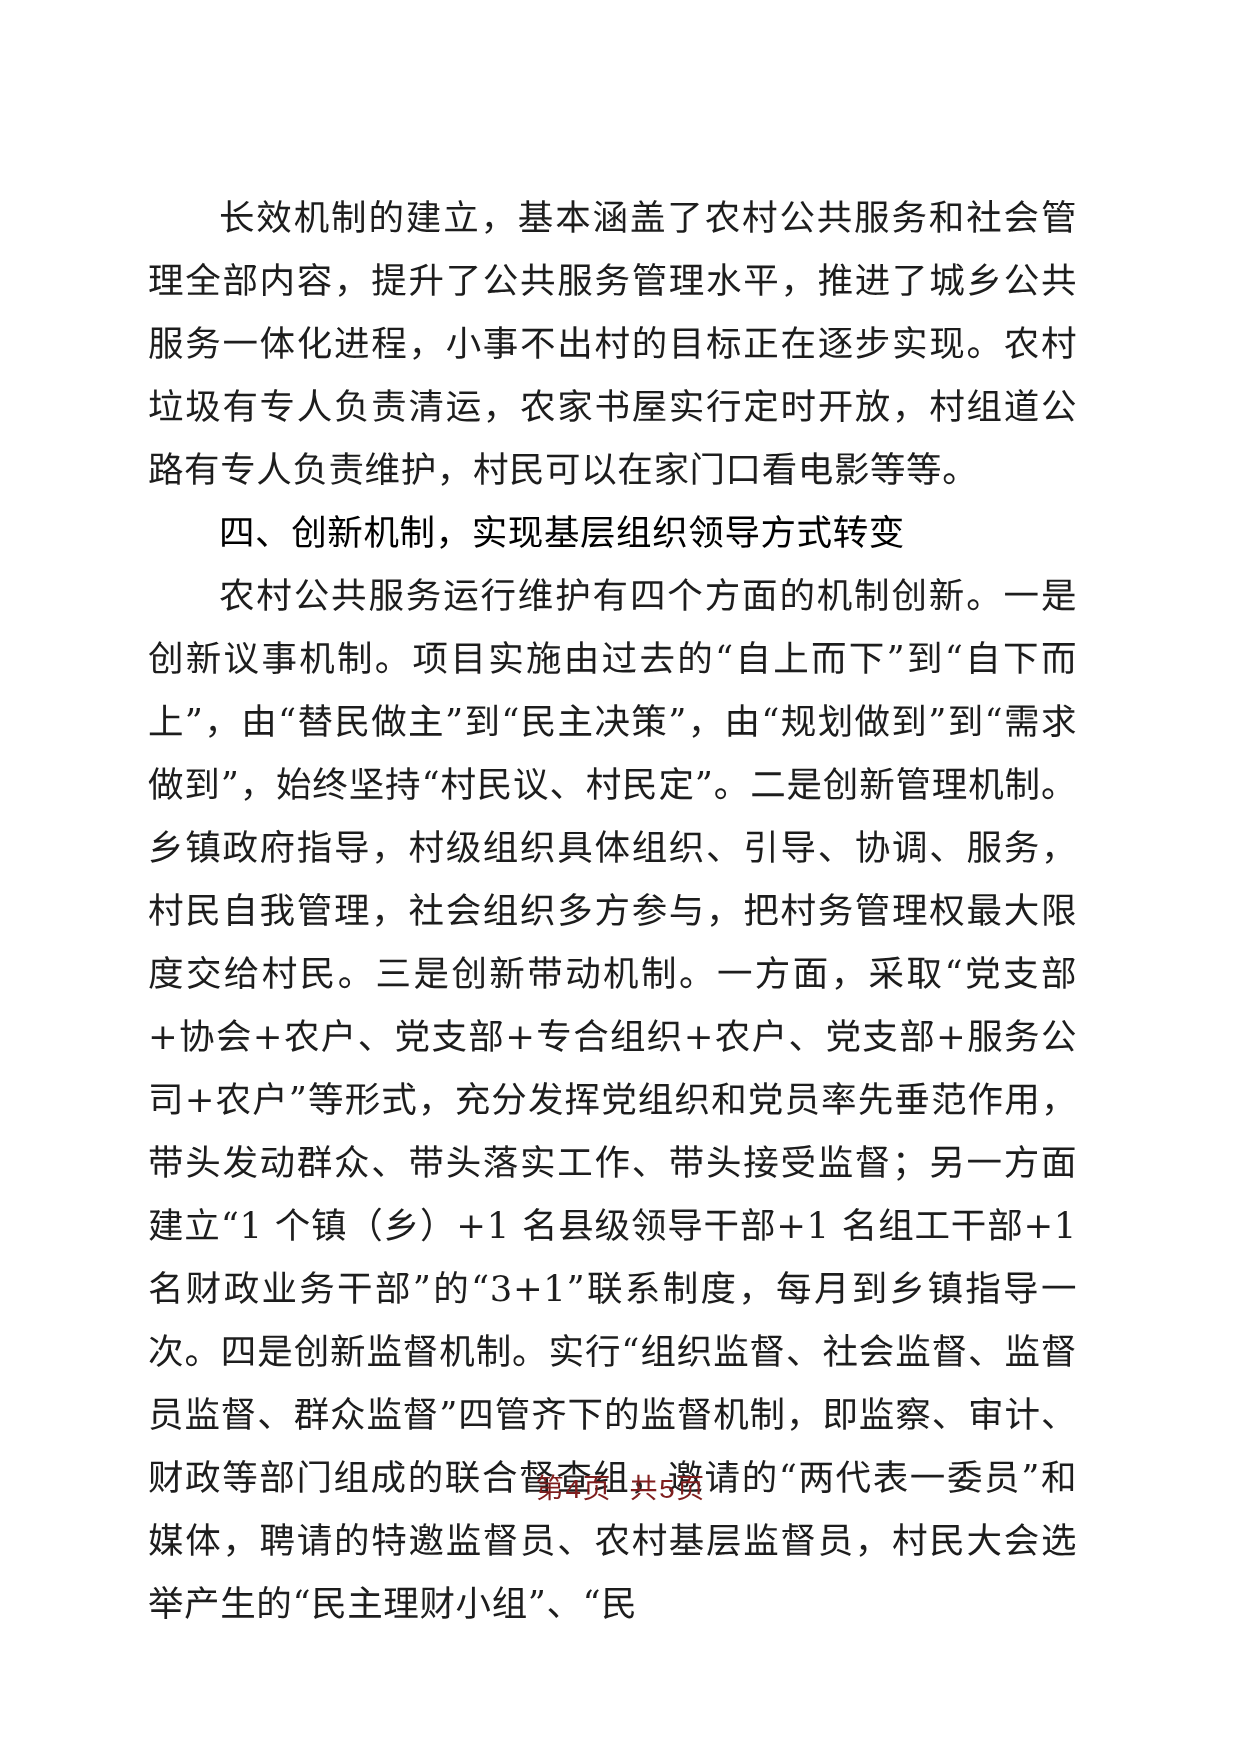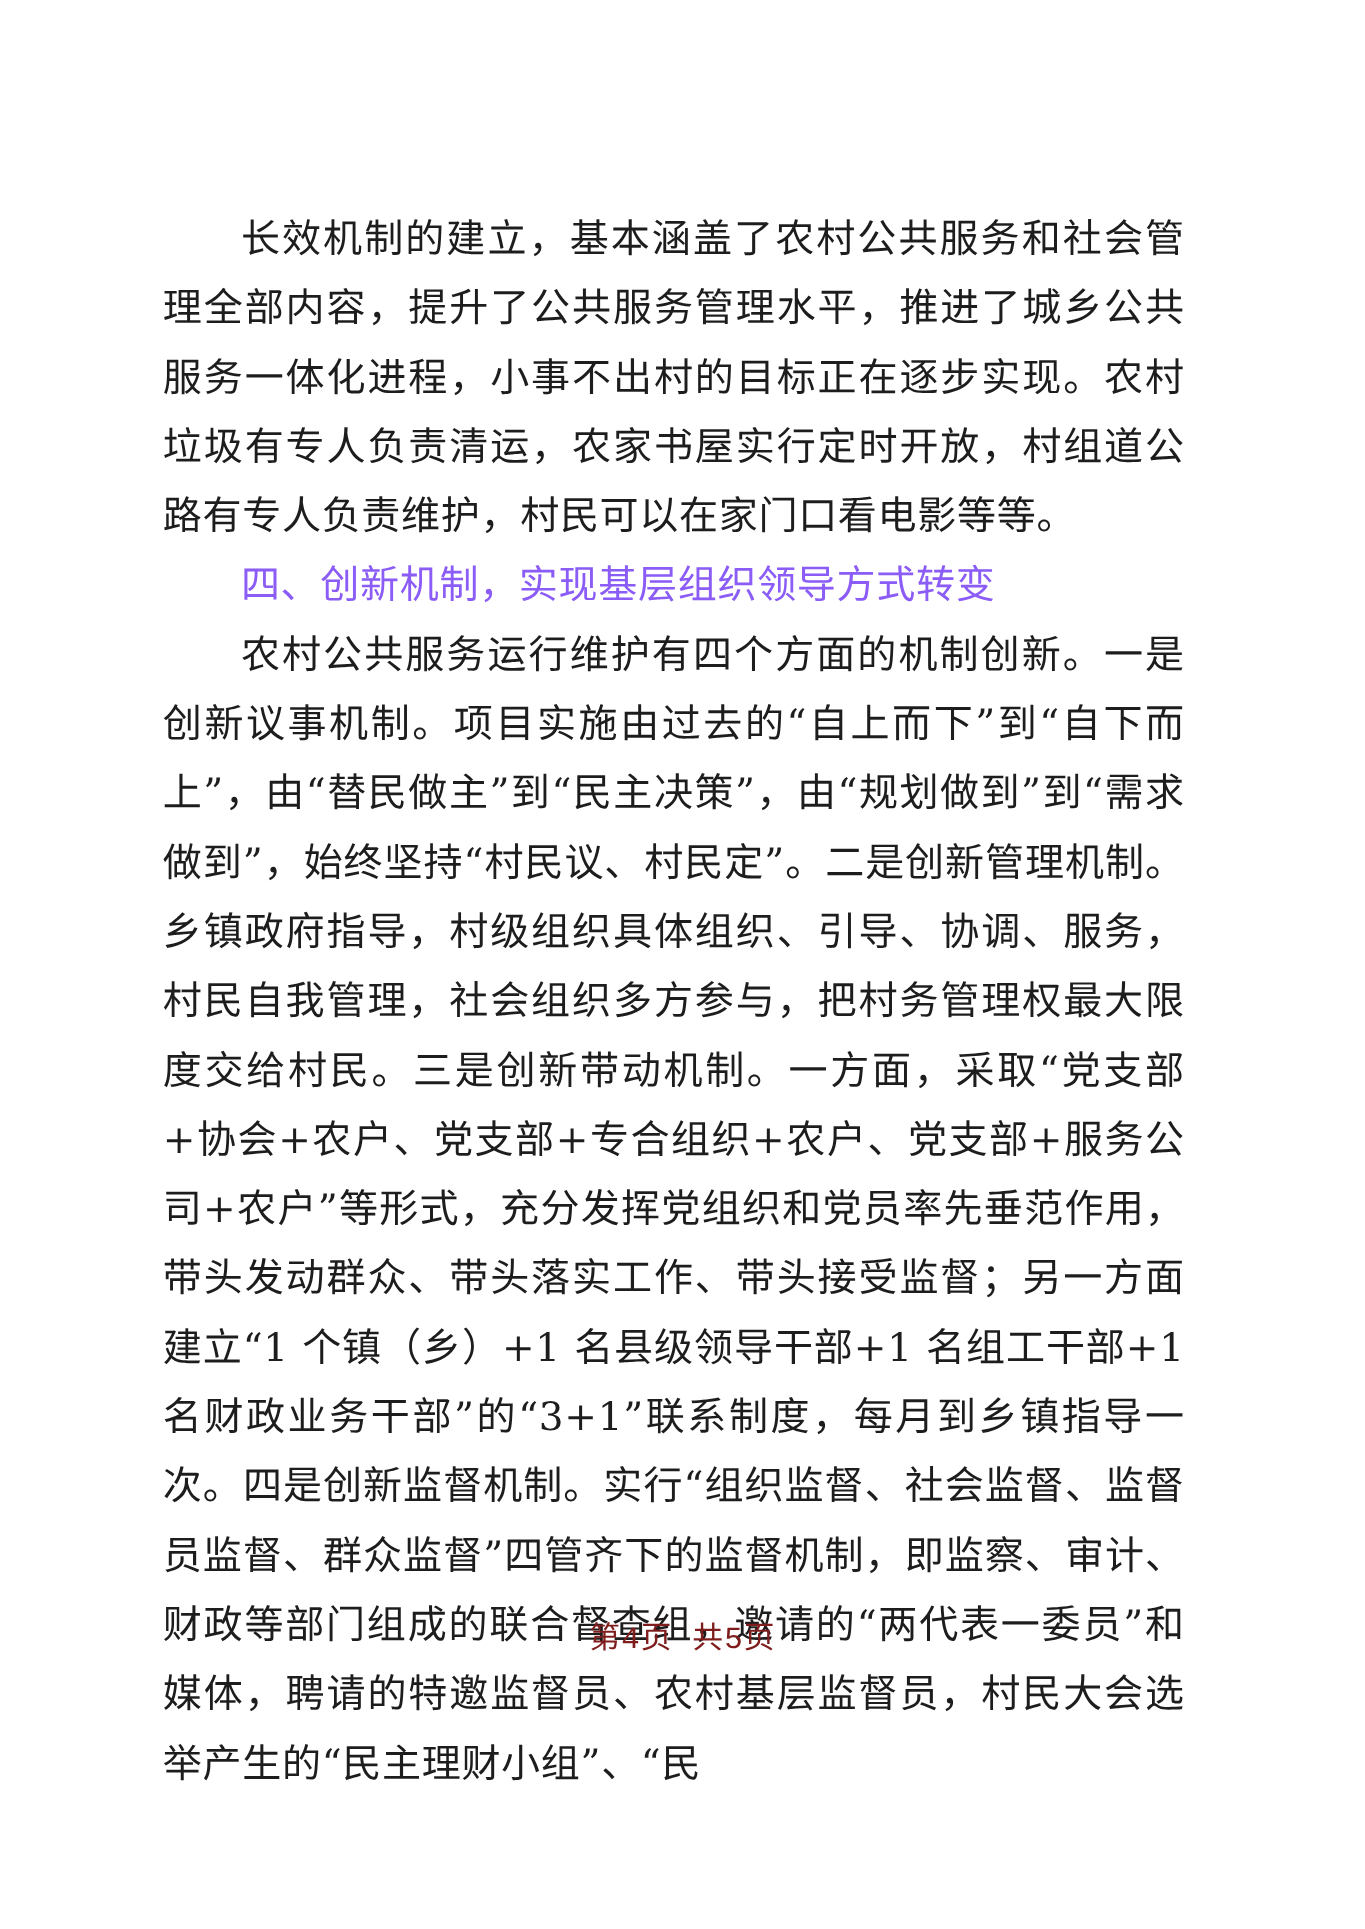--- a/index.html
+++ b/index.html
@@ -40,21 +40,21 @@
     margin: 0 16px 0 0;
     text-indent: 2em;
     color: #1d1d1d;
   }
   .heading {
     font-size: 35.5px;
     line-height: 63px;
     text-indent: 2em;
     letter-spacing: 0.6px;
     margin: 0;
-    color: #8b5cf6;
+    color: #000000;
   }
   .footer {
     position: absolute;
     left: 0;
     top: 1466px;
     width: 1241px;
     text-align: center;
     font-size: 28px;
     letter-spacing: 1px;
     color: #7f1d1d;

